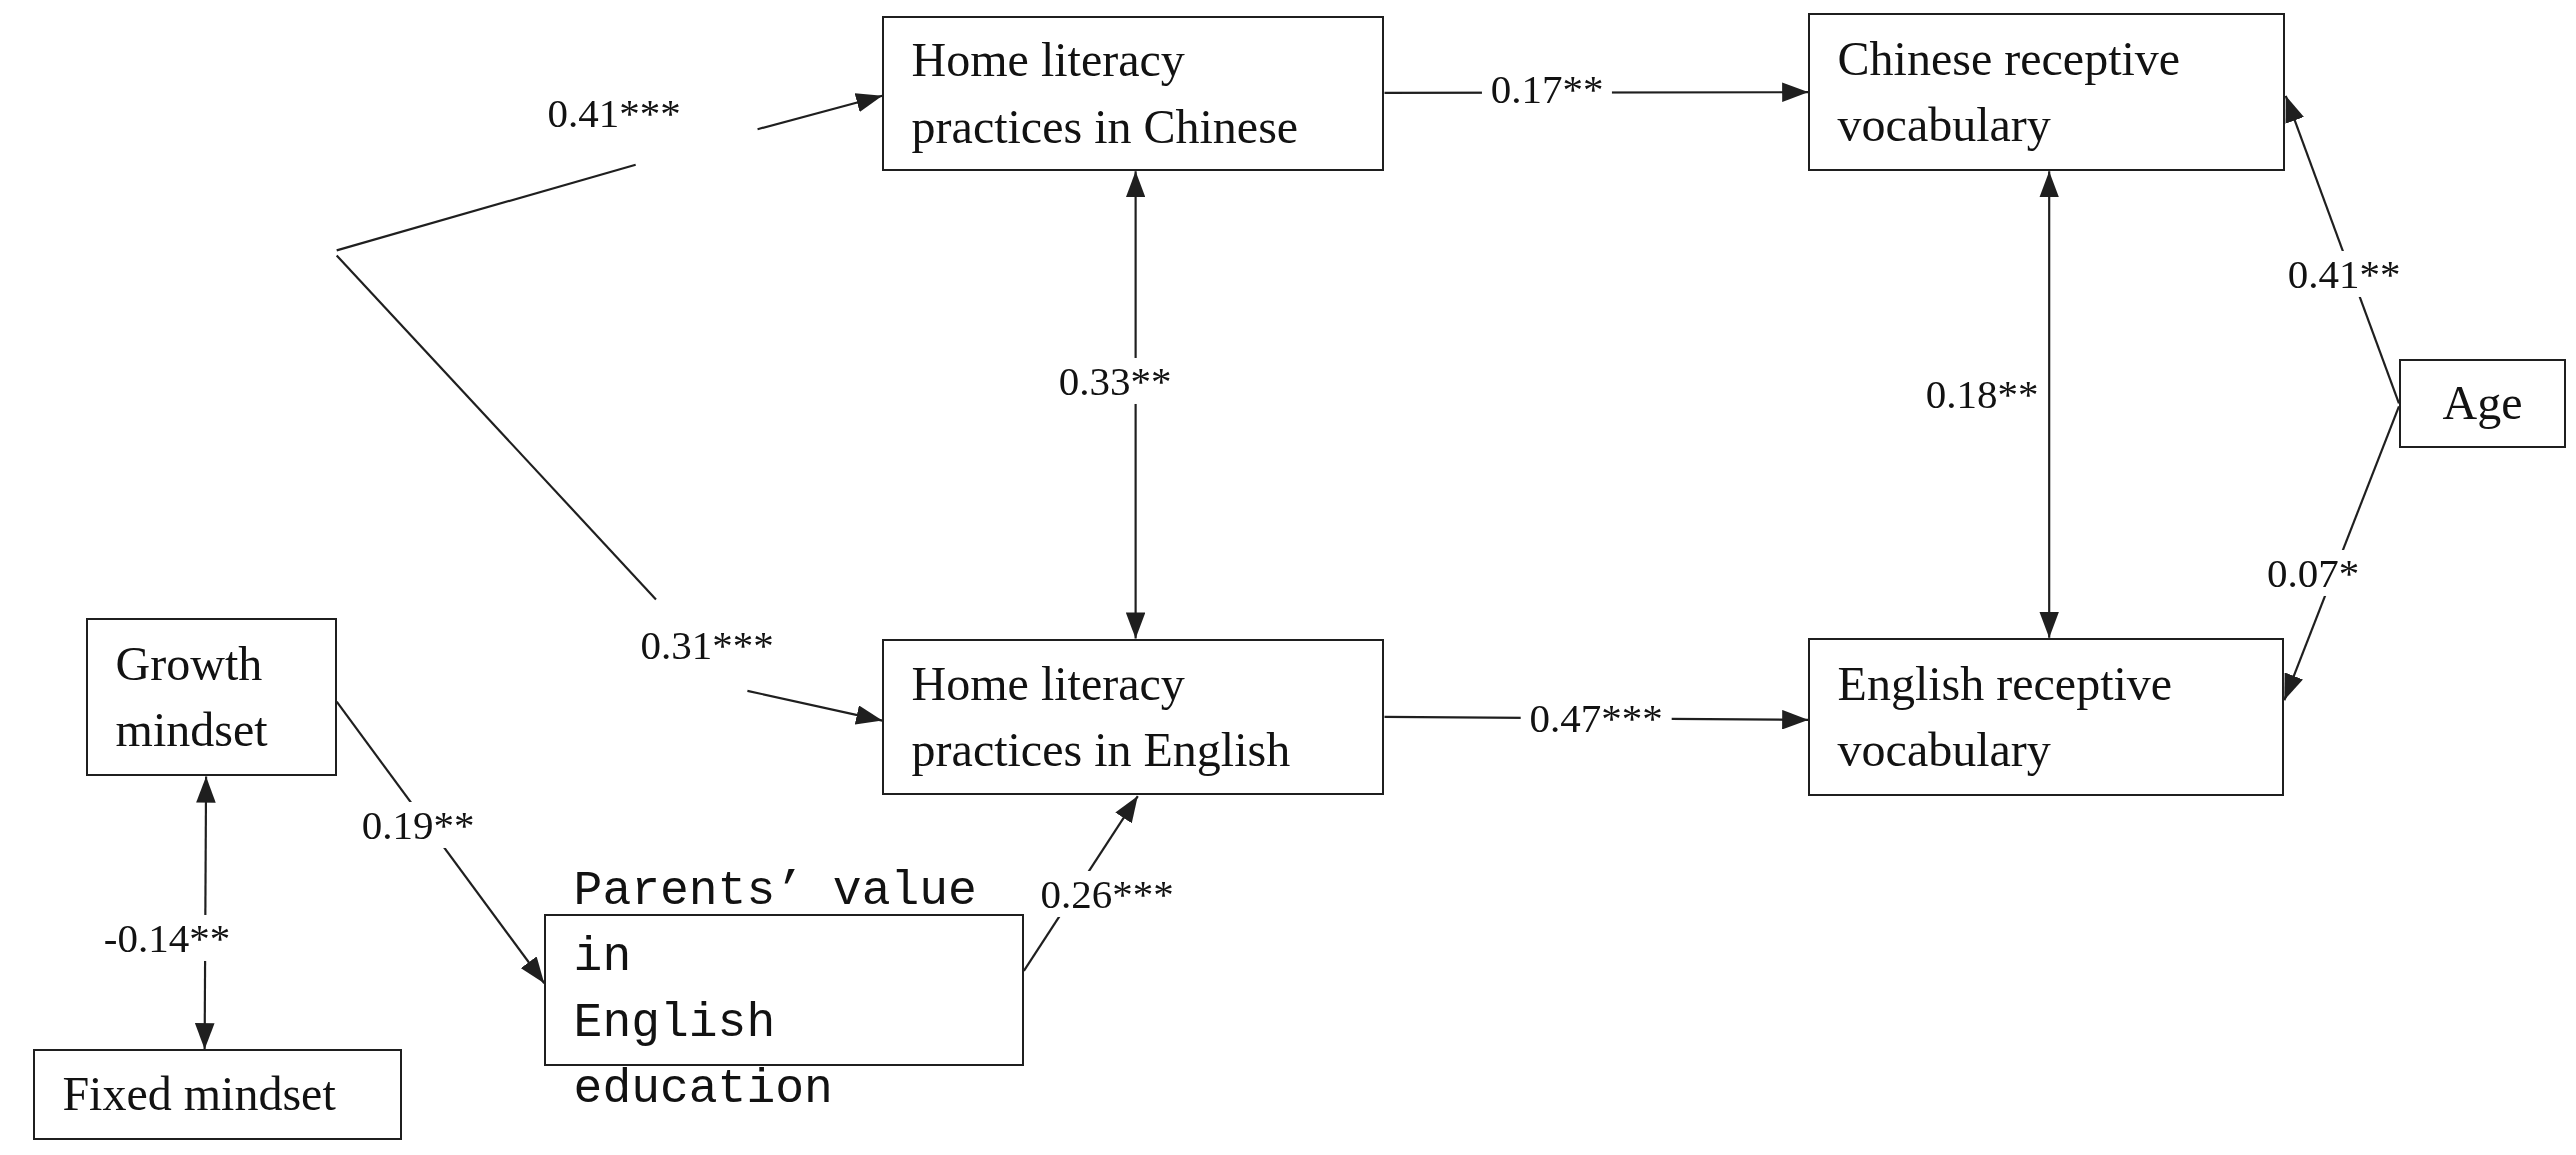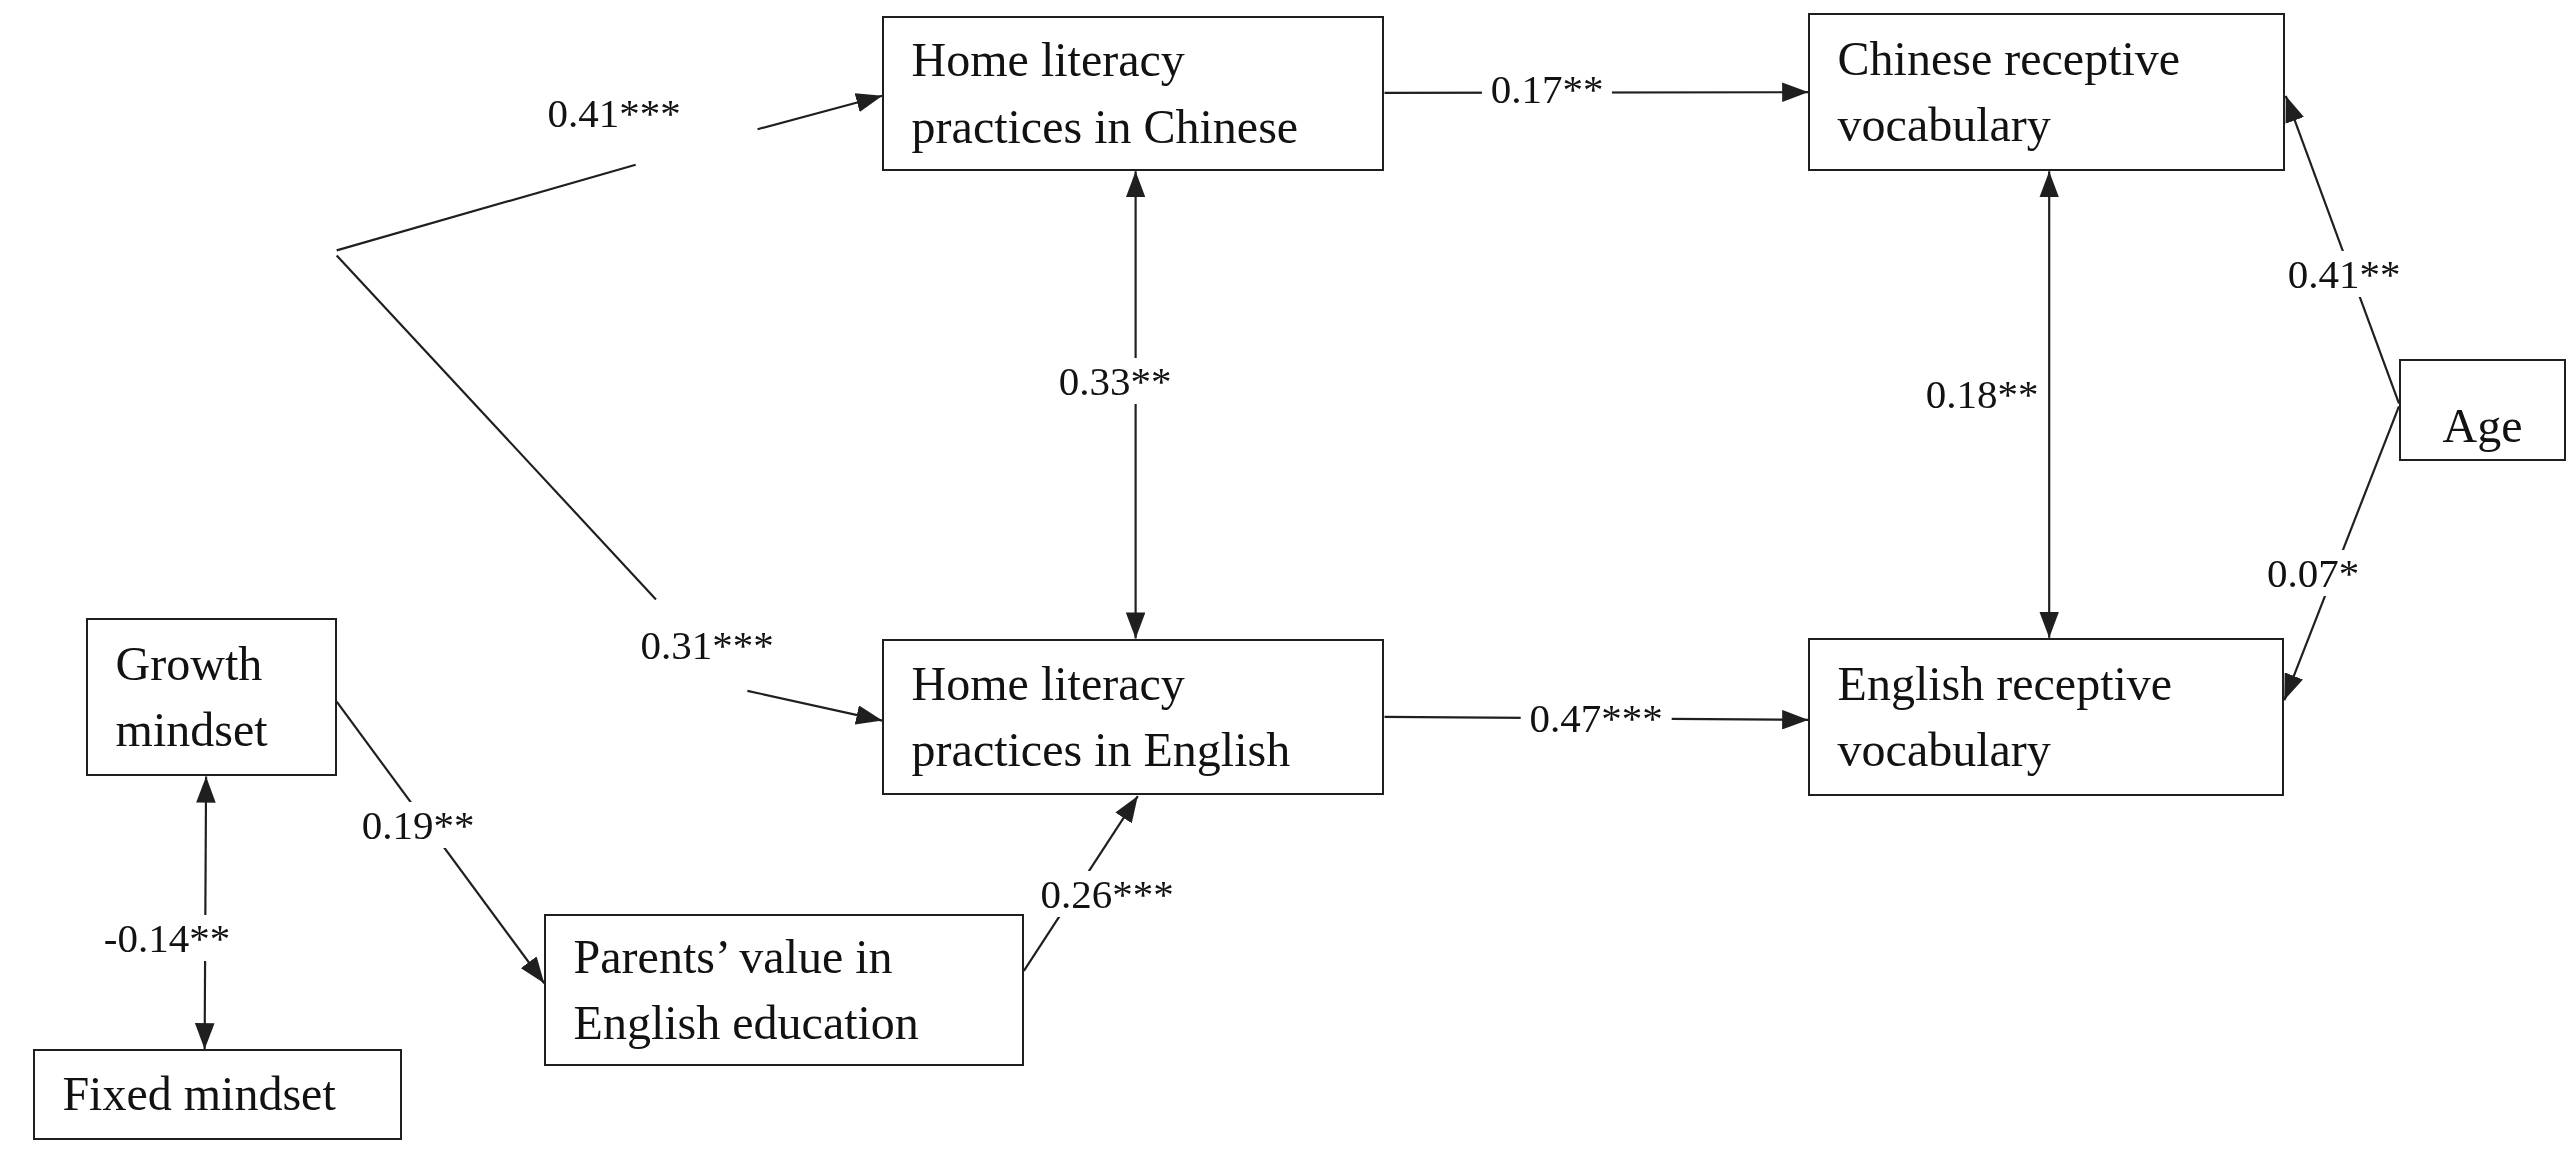--- a/index.html
+++ b/index.html
@@ -74,29 +74,29 @@
       <line x1="3306" y1="560" x2="3148" y2="965" stroke="#1f1f1f" stroke-width="3" marker-end="url(#ah-end)"></line>
       <line x1="1908" y1="988" x2="2492" y2="992" stroke="#1f1f1f" stroke-width="3" marker-end="url(#ah-end)"></line>
       <line x1="464" y1="967" x2="750" y2="1355" stroke="#1f1f1f" stroke-width="3" marker-end="url(#ah-end)"></line>
       <line x1="284" y1="1070" x2="282" y2="1446" stroke="#1f1f1f" stroke-width="3" marker-end="url(#ah-end)" marker-start="url(#ah-start)"></line>
       <line x1="1411" y1="1338" x2="1568" y2="1097" stroke="#1f1f1f" stroke-width="3" marker-end="url(#ah-end)"></line>
     </svg>
     <div class="node" style="left: 882px; top: 16px; width: 502px; height: 155px;"><span>Home literacy
 practices in Chinese</span></div>
     <div class="node" style="left: 1808px; top: 13px; width: 477px; height: 158px;"><span>Chinese receptive
 vocabulary</span></div>
-    <div class="node center" style="left: 2399px; top: 359px; width: 167px; height: 102px; align-items: flex-end;"><span>Age</span></div>
+    <div class="node center" style="left: 2399px; top: 359px; width: 167px; height: 89px;"><span>Age</span></div>
     <div class="node" style="left: 882px; top: 639px; width: 502px; height: 156px;"><span>Home literacy
 practices in English</span></div>
     <div class="node" style="left: 1808px; top: 638px; width: 476px; height: 158px;"><span>English receptive
 vocabulary</span></div>
     <div class="node" style="left: 86px; top: 618px; width: 251px; height: 158px;"><span>Growth
 mindset</span></div>
     <div class="node" style="left: 13.8px; top: 1049px; width: 369px; height: 91px; margin-left: 19px;"><span>Fixed mindset</span></div>
-    <div class="node" style="left: 544px; top: 914px; width: 480px; height: 152px;"><span>Parents’ value in
+    <div class="node" style="left: 544px; top: 914px; width: 480px; height: 152px; font-family: Liberation Mono, monospace;"><span>Parents’ value in
 English education</span></div>
     <div class="coef" style="left: 614px; top: 113px;">0.41***</div>
     <div class="coef" style="left: 1547px; top: 89px;">0.17**</div>
     <div class="coef" style="left: 1115px; top: 381px;">0.33**</div>
     <div class="coef" style="left: 707px; top: 645px;">0.31***</div>
     <div class="coef" style="left: 2344px; top: 274px;">0.41**</div>
     <div class="coef" style="left: 1982px; top: 394px;">0.18**</div>
     <div class="coef" style="left: 2313px; top: 573px;">0.07*</div>
     <div class="coef" style="left: 1596px; top: 718px;">0.47***</div>
     <div class="coef" style="left: 418px; top: 813px; margin-top: 12px;">0.19**</div>

